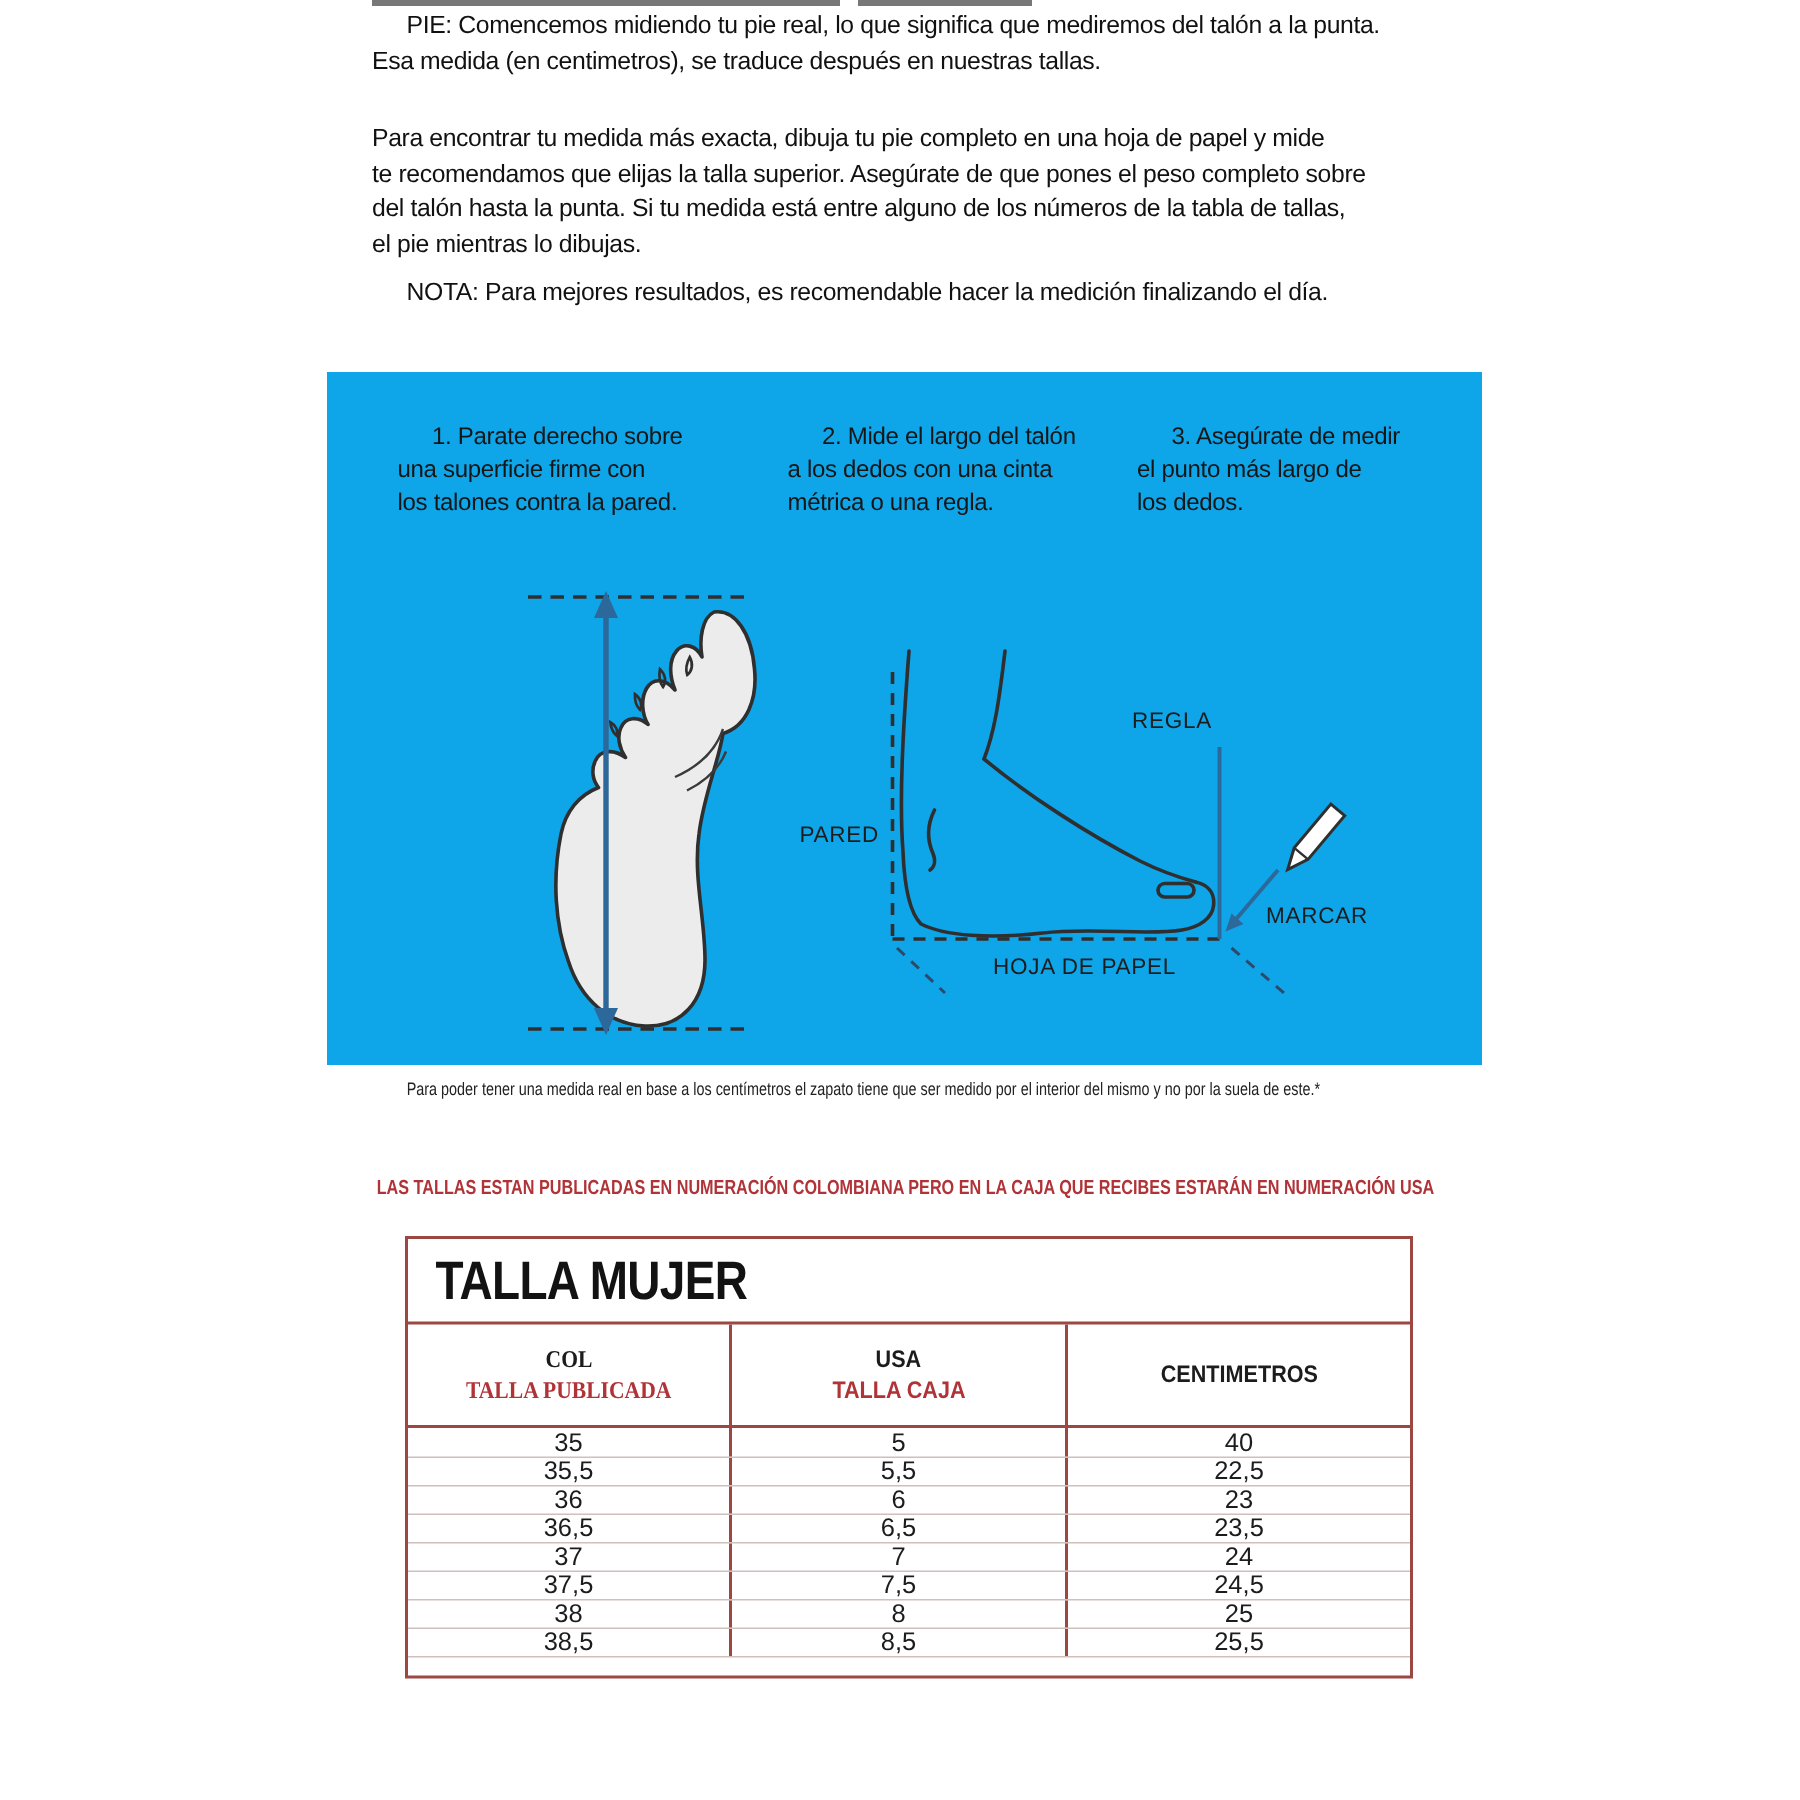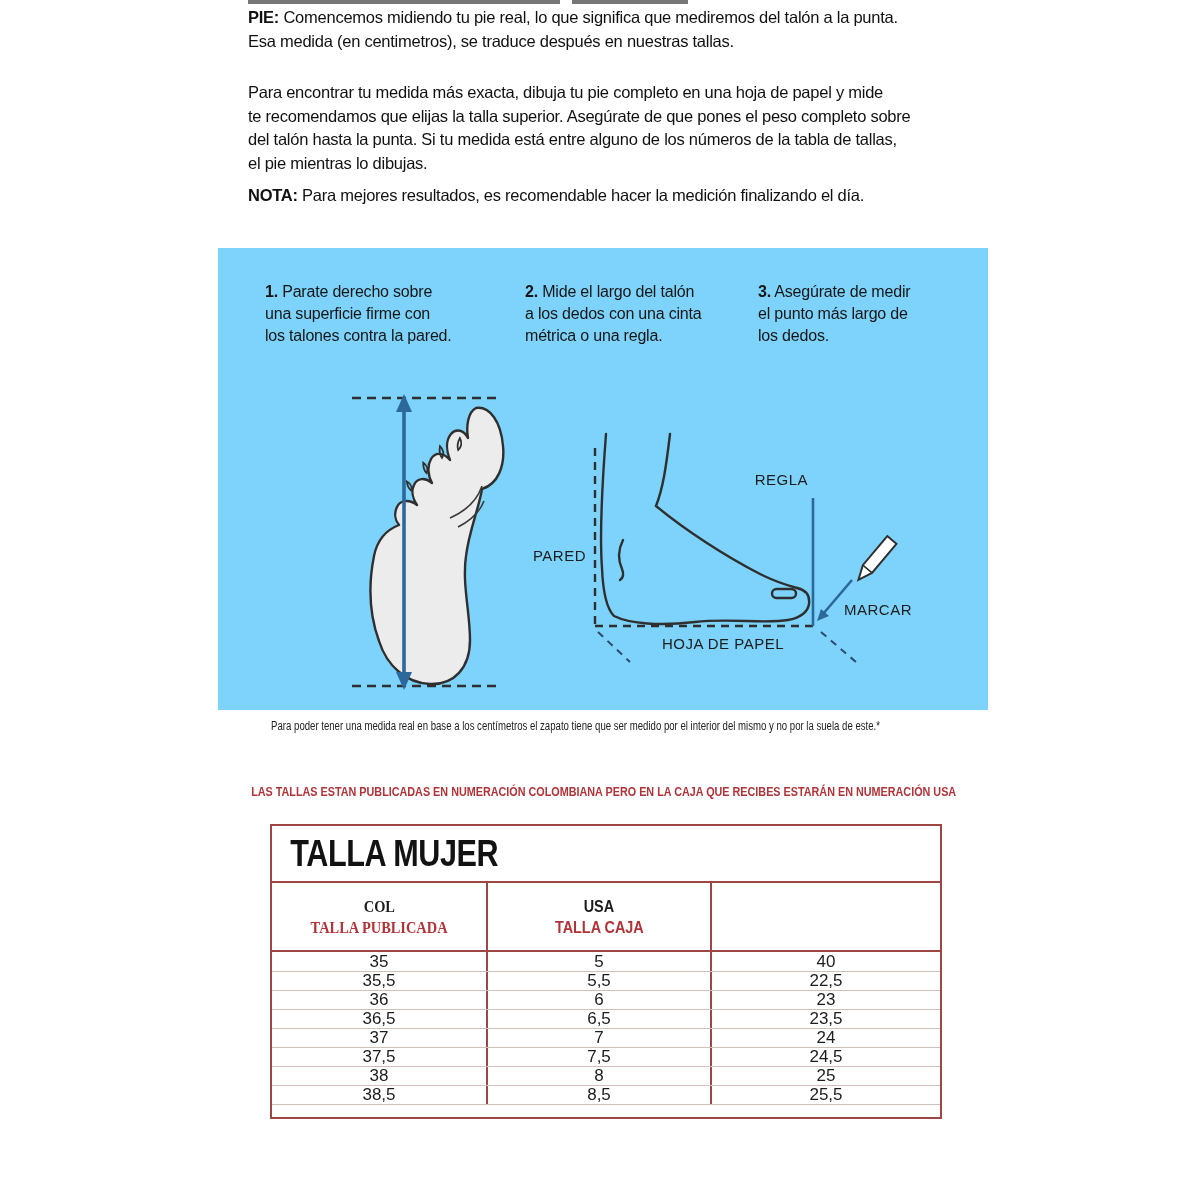--- a/index.html
+++ b/index.html
@@ -7,23 +7,23 @@
     width:1200px;height:1200px;overflow:hidden;background:#ffffff;
     font-family:"Liberation Sans","DejaVu Sans",sans-serif;
     color:#1c1c1c;position:relative;
   }
   
   .frag{position:absolute;top:0;height:4px;background:#5f5f5f;opacity:.85;}
   
   .para{position:absolute;left:248px;width:710px;font-size:16.5px;line-height:23.5px;
         letter-spacing:-0.25px;color:#111;}
   .para .ln{display:block;white-space:nowrap;}
-  .b{font-weight:bold;}
-  
-  .panel{position:absolute;left:218px;top:248px;width:770px;height:462px;background:#7dd3fc;}
+  .b{font-weight:normal;margin-left:23px;}
+  
+  .panel{position:absolute;left:218px;top:248px;width:770px;height:462px;background:#0ea5e9;}
   .step{position:absolute;top:33px;font-size:16px;line-height:22px;letter-spacing:-0.2px;color:#161616;}
   .step .step-line{white-space:nowrap;}
   .svgbox{position:absolute;}
   svg text{font-family:"Liberation Sans","DejaVu Sans",sans-serif;font-size:15px;fill:#1d1d1d;letter-spacing:.5px;}
   
   .footnote{position:absolute;left:0;top:719px;width:1152px;text-align:center;
             font-size:12px;color:#222;}
   .footnote .cond{display:inline-block;transform:scaleX(0.8);transform-origin:50% 50%;white-space:nowrap;}
   .notice{position:absolute;left:0;top:784px;width:1208px;text-align:center;
           font-size:13.5px;font-weight:bold;color:#b03338;}
@@ -194,20 +194,23 @@
   </div>
   <div class="thead">
     <div class="th">
       <span class="l1">COL</span>
       <span class="l2">TALLA PUBLICADA</span>
     </div>
     <div class="th">
       <span class="l1">USA</span>
       <span class="l2">TALLA CAJA</span>
     </div>
+    <div class="th">
+      <span class="l1">CENTIMETROS</span>
+    </div>
   </div>
   <div>
       <div class="tr">
         <div class="td">35</div>
         <div class="td">5</div>
         <div class="td">40</div>
       </div>
       <div class="tr">
         <div class="td">35,5</div>
         <div class="td">5,5</div>

